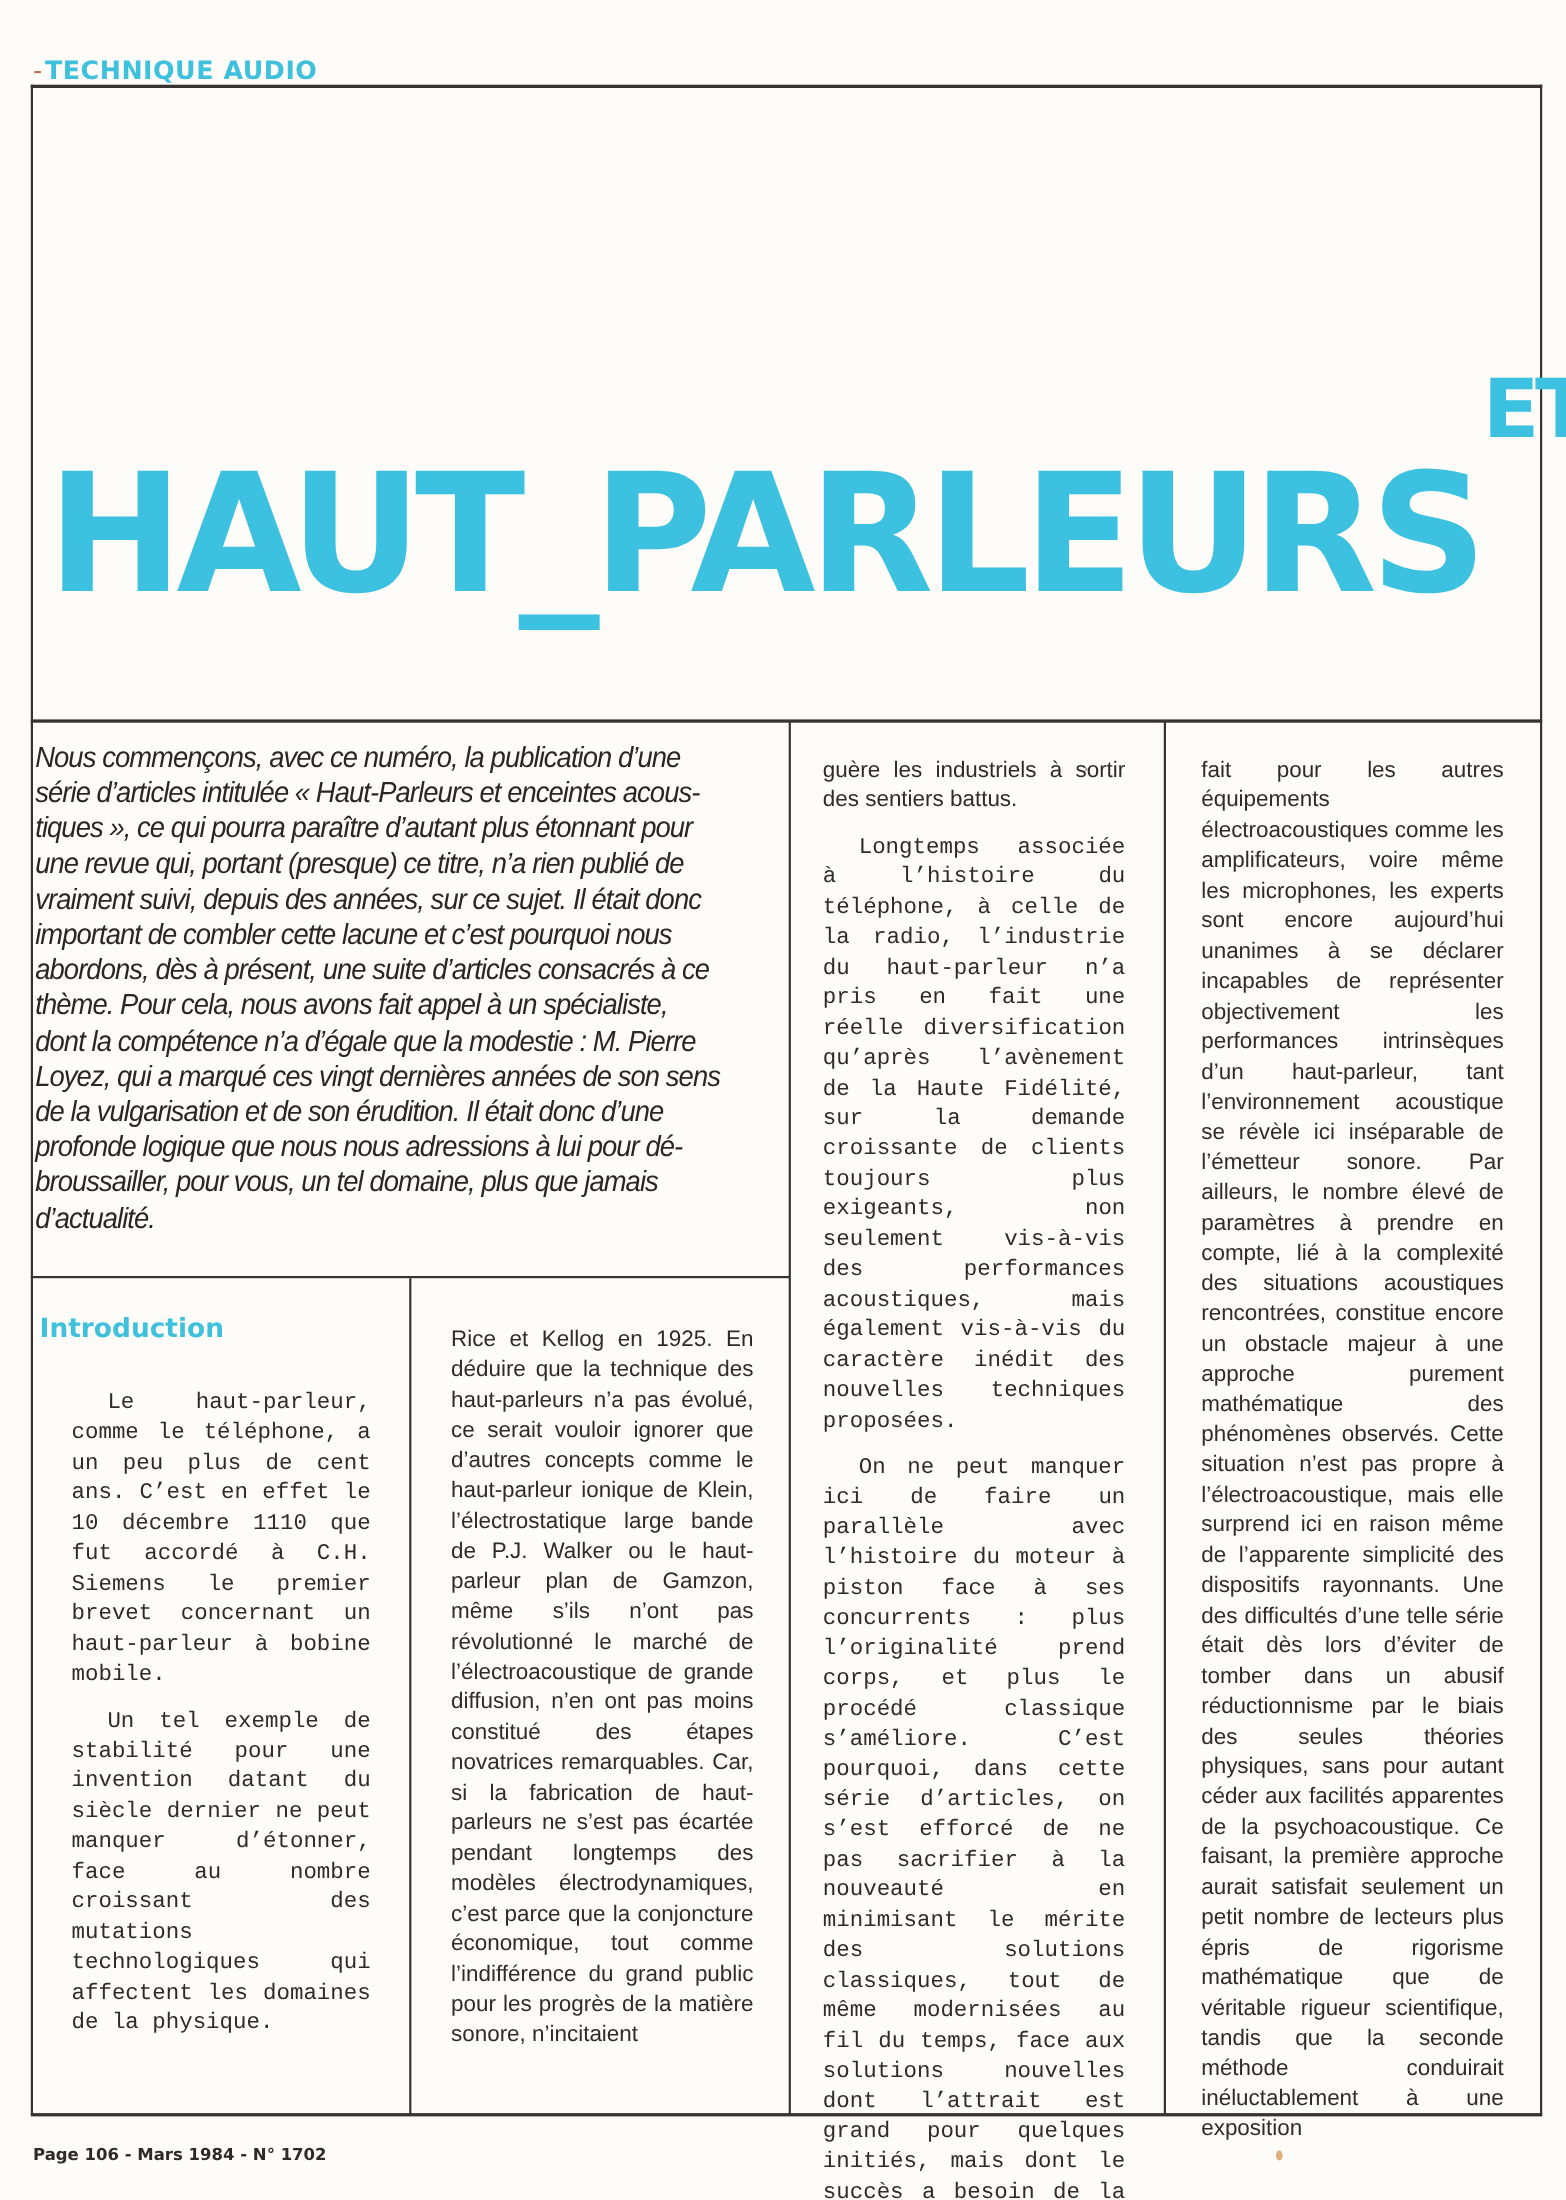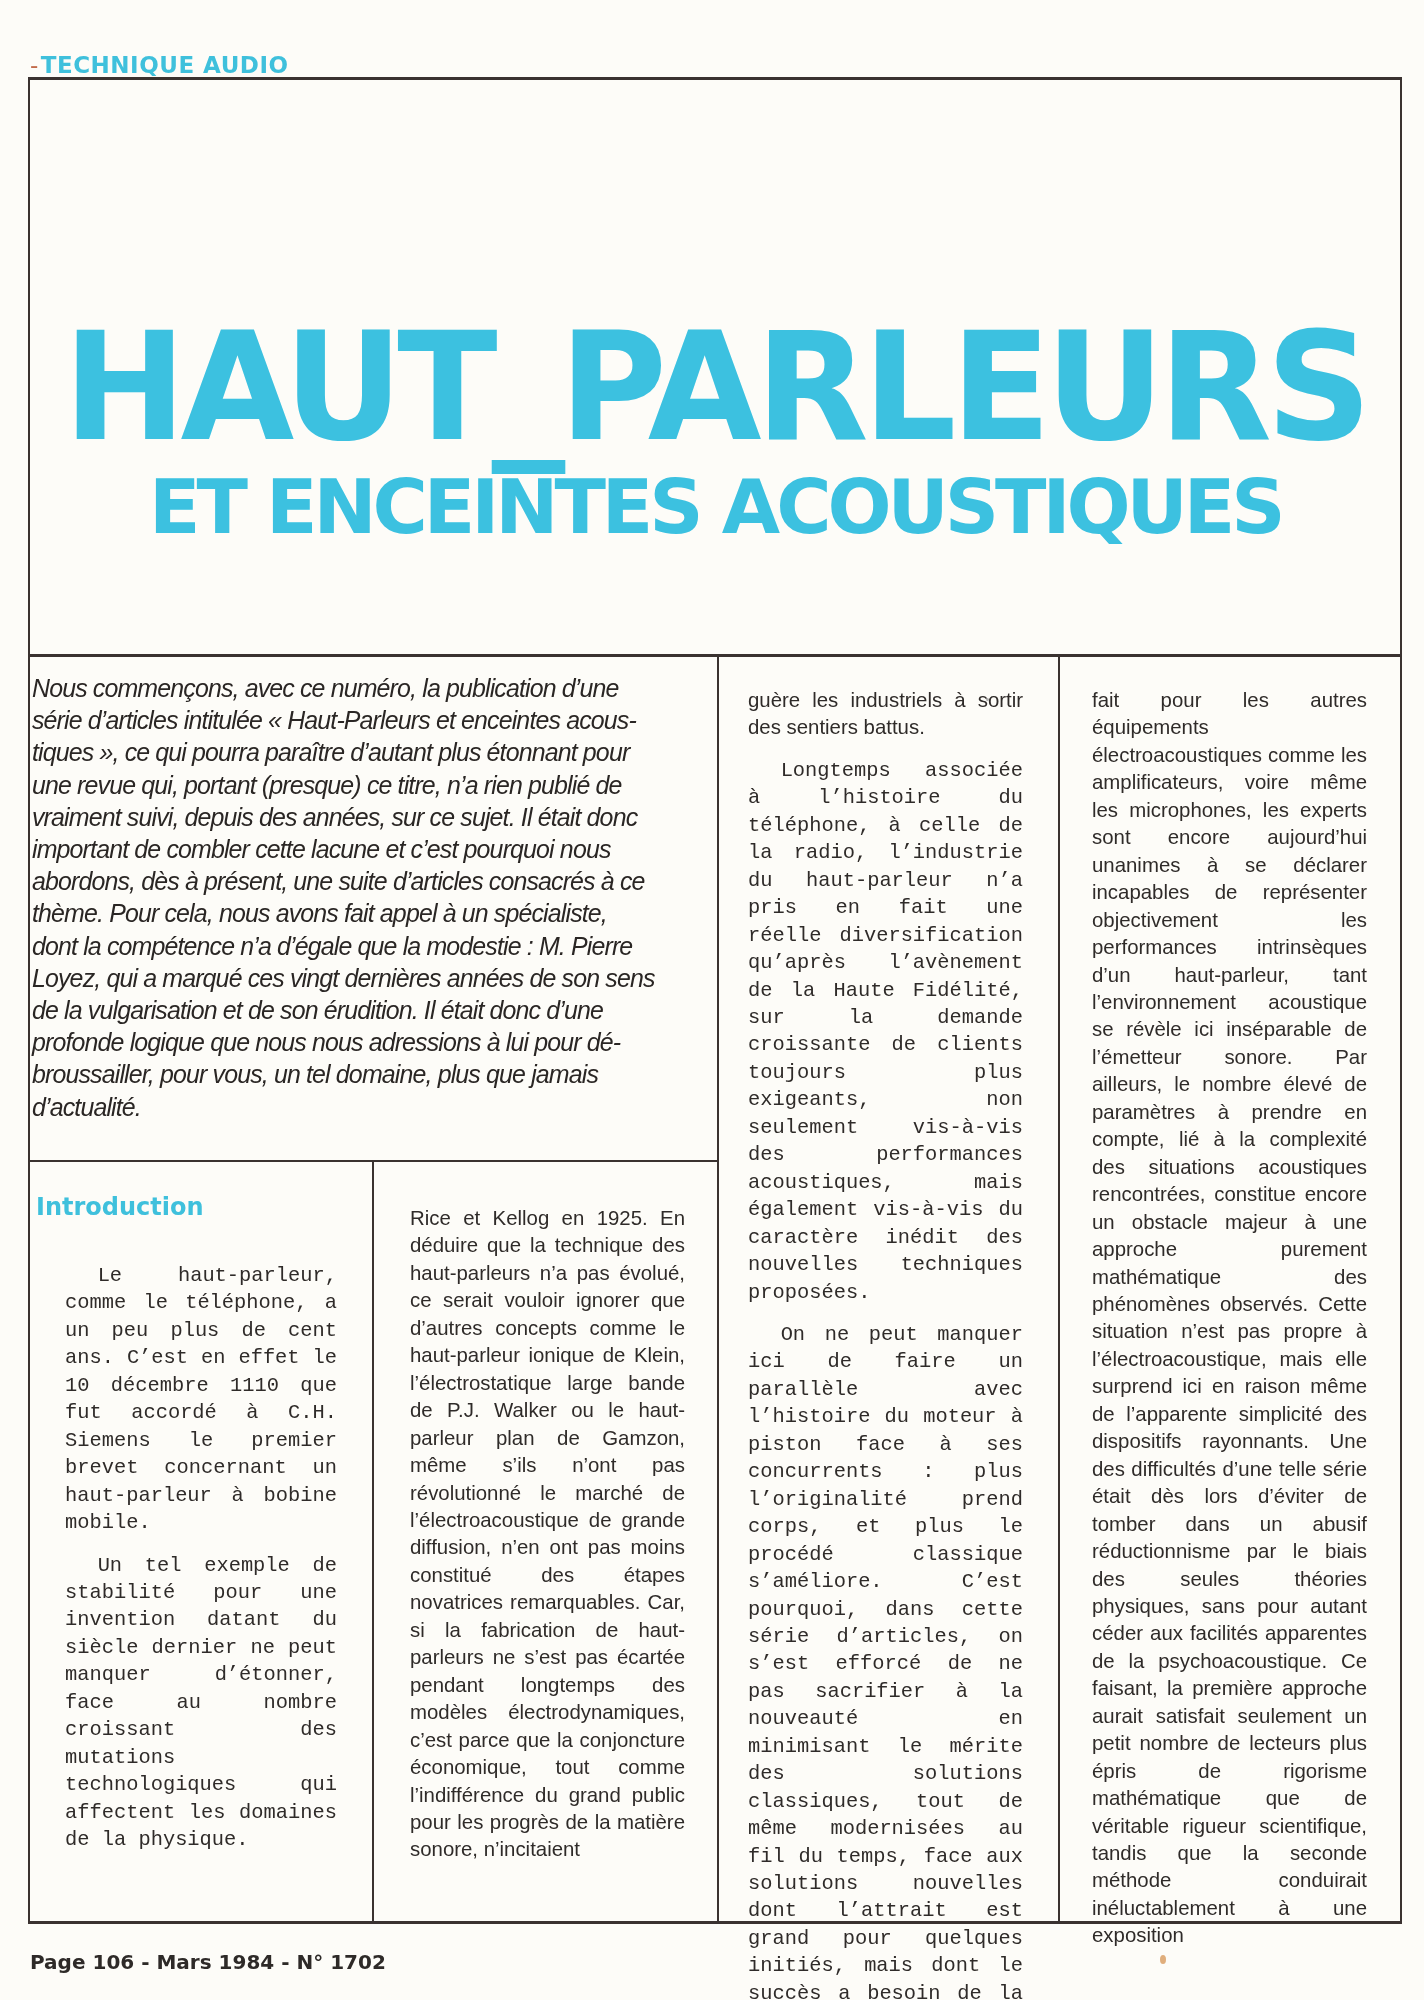--- a/index.html
+++ b/index.html
@@ -10,21 +10,21 @@
     }
     .section-header {
       position: absolute; left: 30px; top: 52px;
       font-family: "DejaVu Sans", sans-serif; font-weight: bold;
       font-size: 23px; color: #3fc0dc; letter-spacing: 0.5px;
     }
     .section-header .tick { color: #c26a4a; font-weight: normal; margin-right: 2px; }
     .frame-line { position: absolute; background: #3a3230; }
     .title-box {
       position: absolute; left: 30px; top: 79px; width: 1370px; height: 576px;
-      display: flex; flex-direction: column; align-items: center; justify-content: flex-start;
+      display: flex; flex-direction: row; align-items: center; justify-content: flex-start;
     }
     .title-main {
       margin-top: 238px;
       font-family: "DejaVu Sans", sans-serif; font-weight: bold;
       font-size: 150px; line-height: 140px; color: #3cc1e0;
       letter-spacing: -6px; transform: scaleX(0.98) scaleY(1.0);
       white-space: nowrap;
     }
     .title-sub {
       margin-top: 10px;
@@ -51,21 +51,21 @@
     .col3 { left: 733px; top: 672px; width: 305px; }
     .col4 { left: 1077px; top: 672px; width: 305px; }
     .subhead {
       position: absolute; left: 36px; top: 1193px;
       font-family: "DejaVu Sans", sans-serif; font-weight: bold;
       font-size: 24px; color: #3fc0dc; letter-spacing: 0px;
     }
     .footer {
       position: absolute; left: 30px; top: 1950px;
       font-family: "DejaVu Sans", sans-serif; font-weight: bold;
-      font-size: 20px; color: #2e2a28;
+      font-size: 15px; color: #2e2a28;
     }
     .speck { position: absolute; border-radius: 50%; background: #d89a5c; opacity: 0.8; }
   </style>
 </head>
 <body>
 
 <div class="section-header">
   <span class="tick">-</span><span>TECHNIQUE AUDIO</span>
 </div>
 

